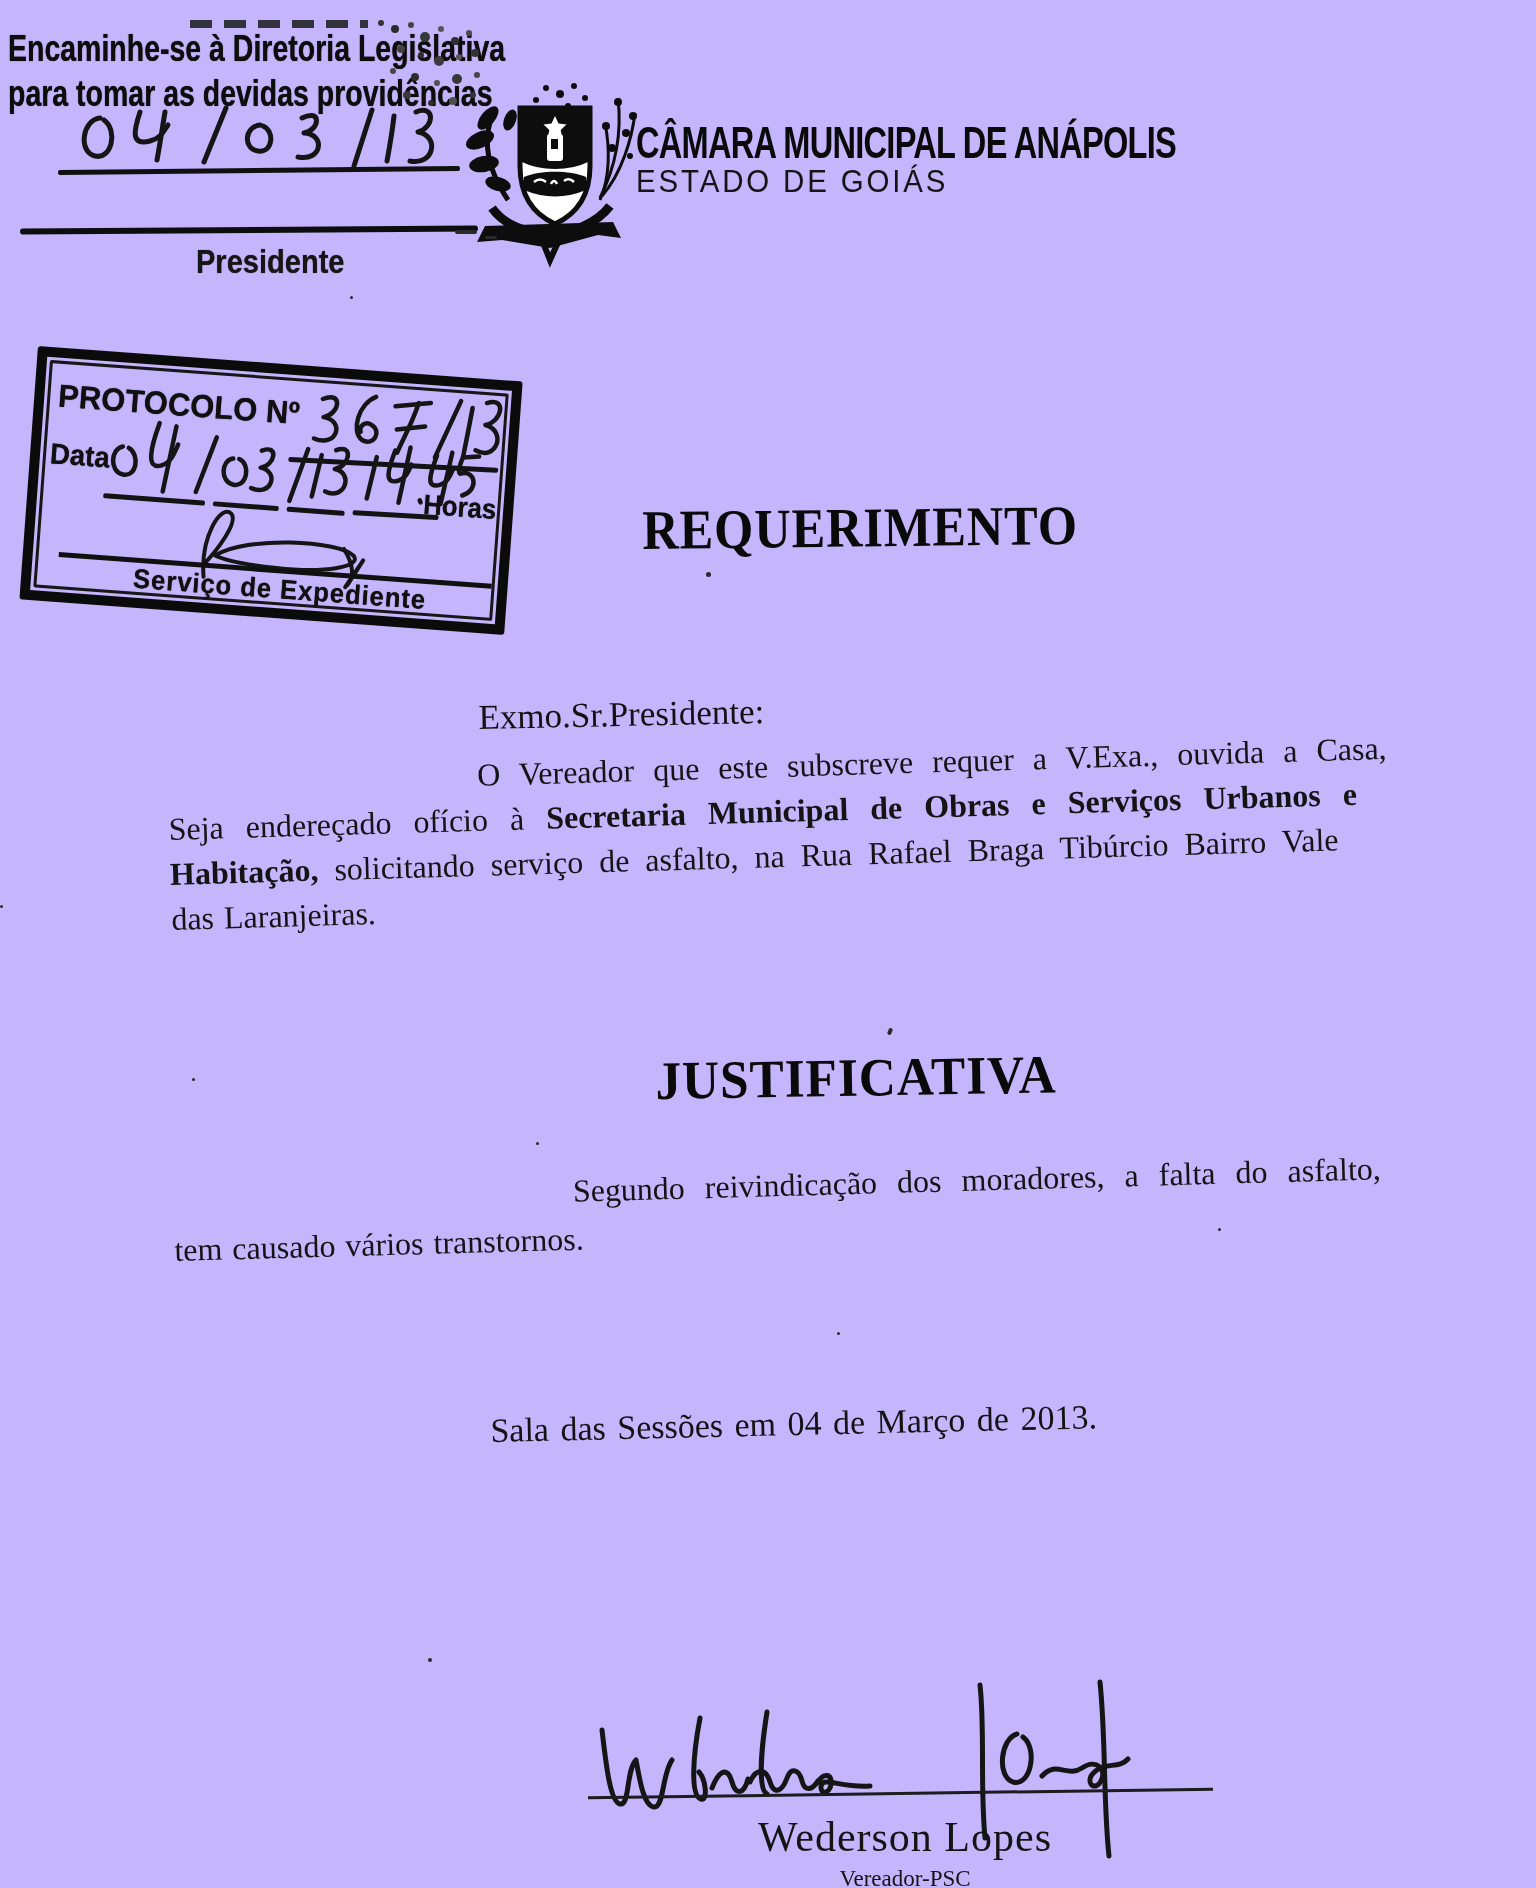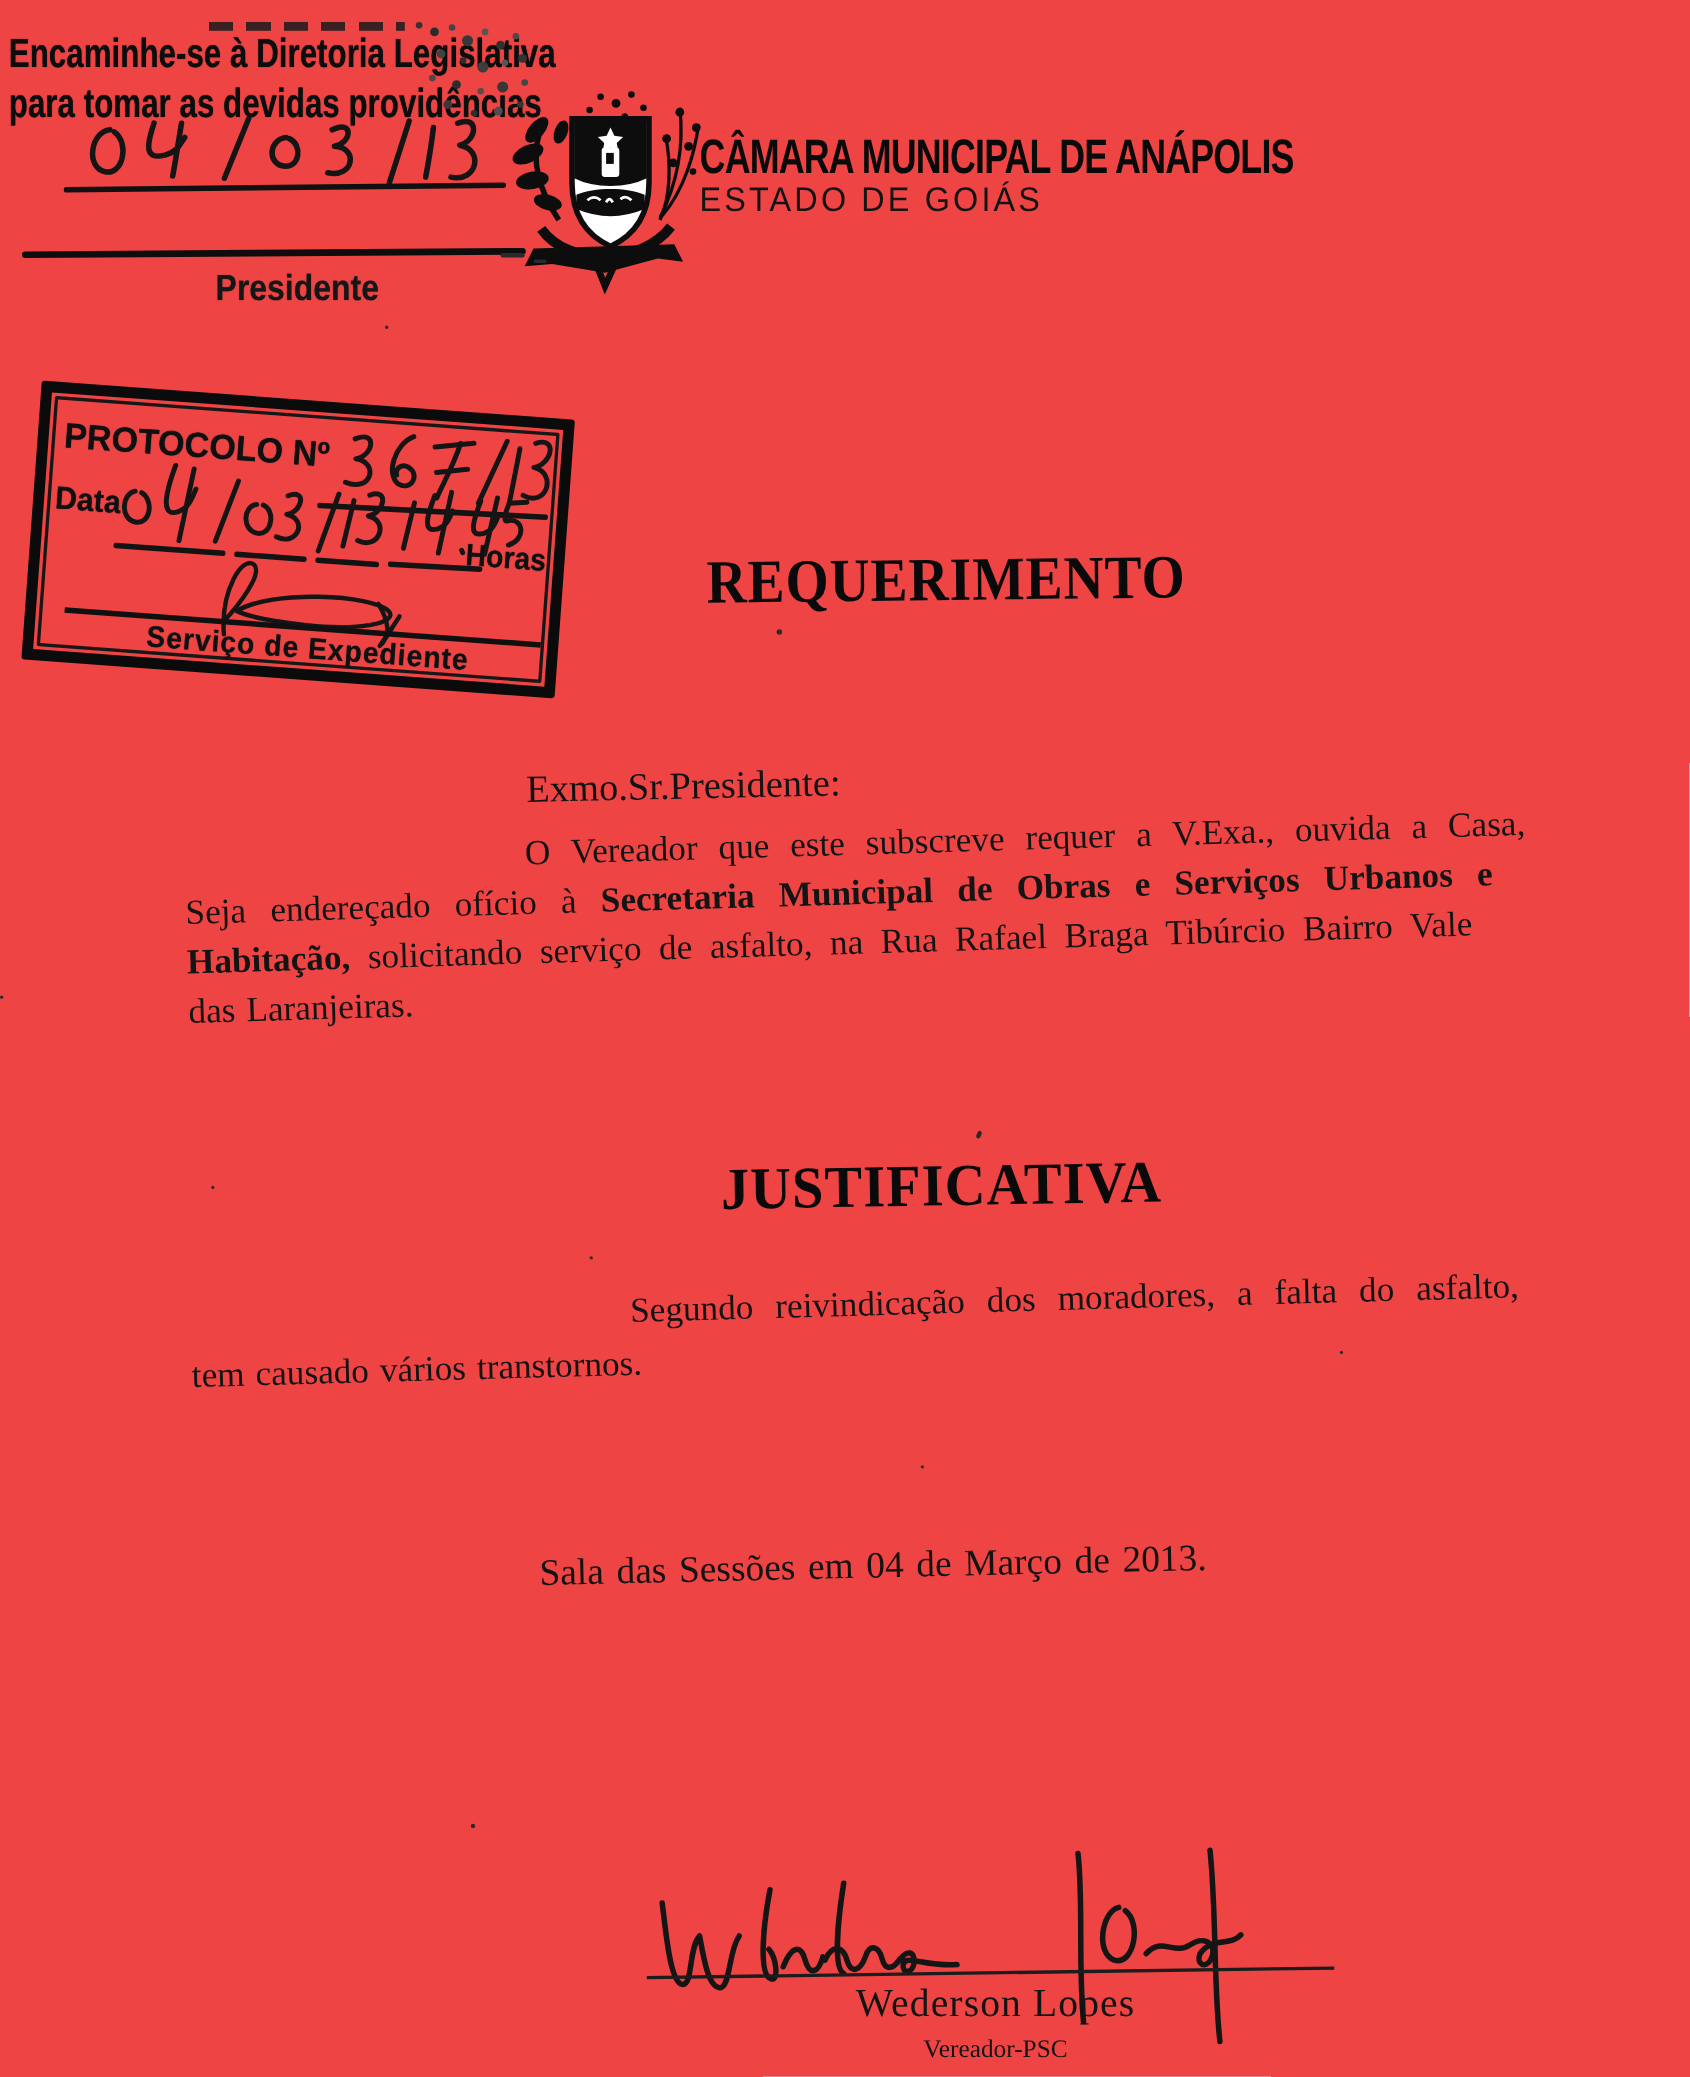--- a/index.html
+++ b/index.html
@@ -1,16 +1,16 @@
 <!DOCTYPE html>
 <html><head>
 <meta charset="utf-8">
 <style>
   html,body{margin:0;padding:0;background:#e8e8e8;}
-  .page{position:relative;width:1536px;height:1888px;background:#ef4444;margin:0 auto;
+  .page{position:relative;width:1536px;height:1888px;background:#c4b5fd;margin:0 auto;
         overflow:hidden;color:#111;font-family:"Liberation Serif", serif;}
 
   
   .top-dashes{position:absolute;left:190px;top:20px;width:178px;height:8px;
     background:repeating-linear-gradient(90deg,#1a1a1a 0 22px,transparent 22px 34px);opacity:.85;}
   .route-stamp{position:absolute;left:8px;top:26px;width:760px;
     font-family:"Liberation Sans", sans-serif;font-weight:700;font-size:37px;color:#0d0d0d;
     transform:scaleX(.77);transform-origin:0 0;letter-spacing:0px;}
   .route-line{white-space:nowrap;line-height:45px;text-shadow:0 0 1px #222;}
 
@@ -75,21 +75,21 @@
     transform-origin:0 100%;}
   .para2 .l1{padding-left:400px;word-spacing:12px;white-space:nowrap;}
   .para2 .l2{word-spacing:2px;white-space:nowrap;}
   .sala{position:absolute;left:490px;top:1412px;font-size:34px;word-spacing:3px;
     transform:rotate(-1.3deg);transform-origin:0 0;color:#131313;white-space:nowrap;}
 
   
   .sig-line{position:absolute;left:588px;top:1792px;width:625px;height:3px;background:#1c1c1c;
     transform:rotate(-.8deg);}
   .sig-block{position:absolute;left:655px;top:1798px;width:500px;text-align:center;color:#141414;}
-  .sig-name{font-size:36px;line-height:46px;letter-spacing:1px;}
+  .sig-name{font-size:42px;line-height:46px;letter-spacing:1px;margin-top:16px;}
   .sig-role{font-size:23px;line-height:38px;}
 
   
   .smudge{position:absolute;left:378px;top:20px;width:6px;height:6px;border-radius:50%;background:#333;
     box-shadow:14px 6px 0 1px #2b2b2b,30px 2px 0 #444,44px 14px 0 2px #383838,60px 6px 0 #555,
       74px 18px 0 1px #303030,88px 10px 0 #4a4a4a,20px 26px 0 1px #424242,40px 32px 0 #2f2f2f,
       58px 38px 0 2px #3c3c3c,78px 34px 0 #565656,94px 30px 0 1px #333,12px 48px 0 #484848,
       34px 54px 0 1px #2d2d2d,56px 60px 0 #515151,76px 56px 0 2px #373737,96px 52px 0 #454545,
       26px 72px 0 1px #3a3a3a,50px 80px 0 #2e2e2e,72px 78px 0 1px #4f4f4f,92px 72px 0 #353535;}
   .speck{position:absolute;border-radius:50%;background:#2a2a2a;}

